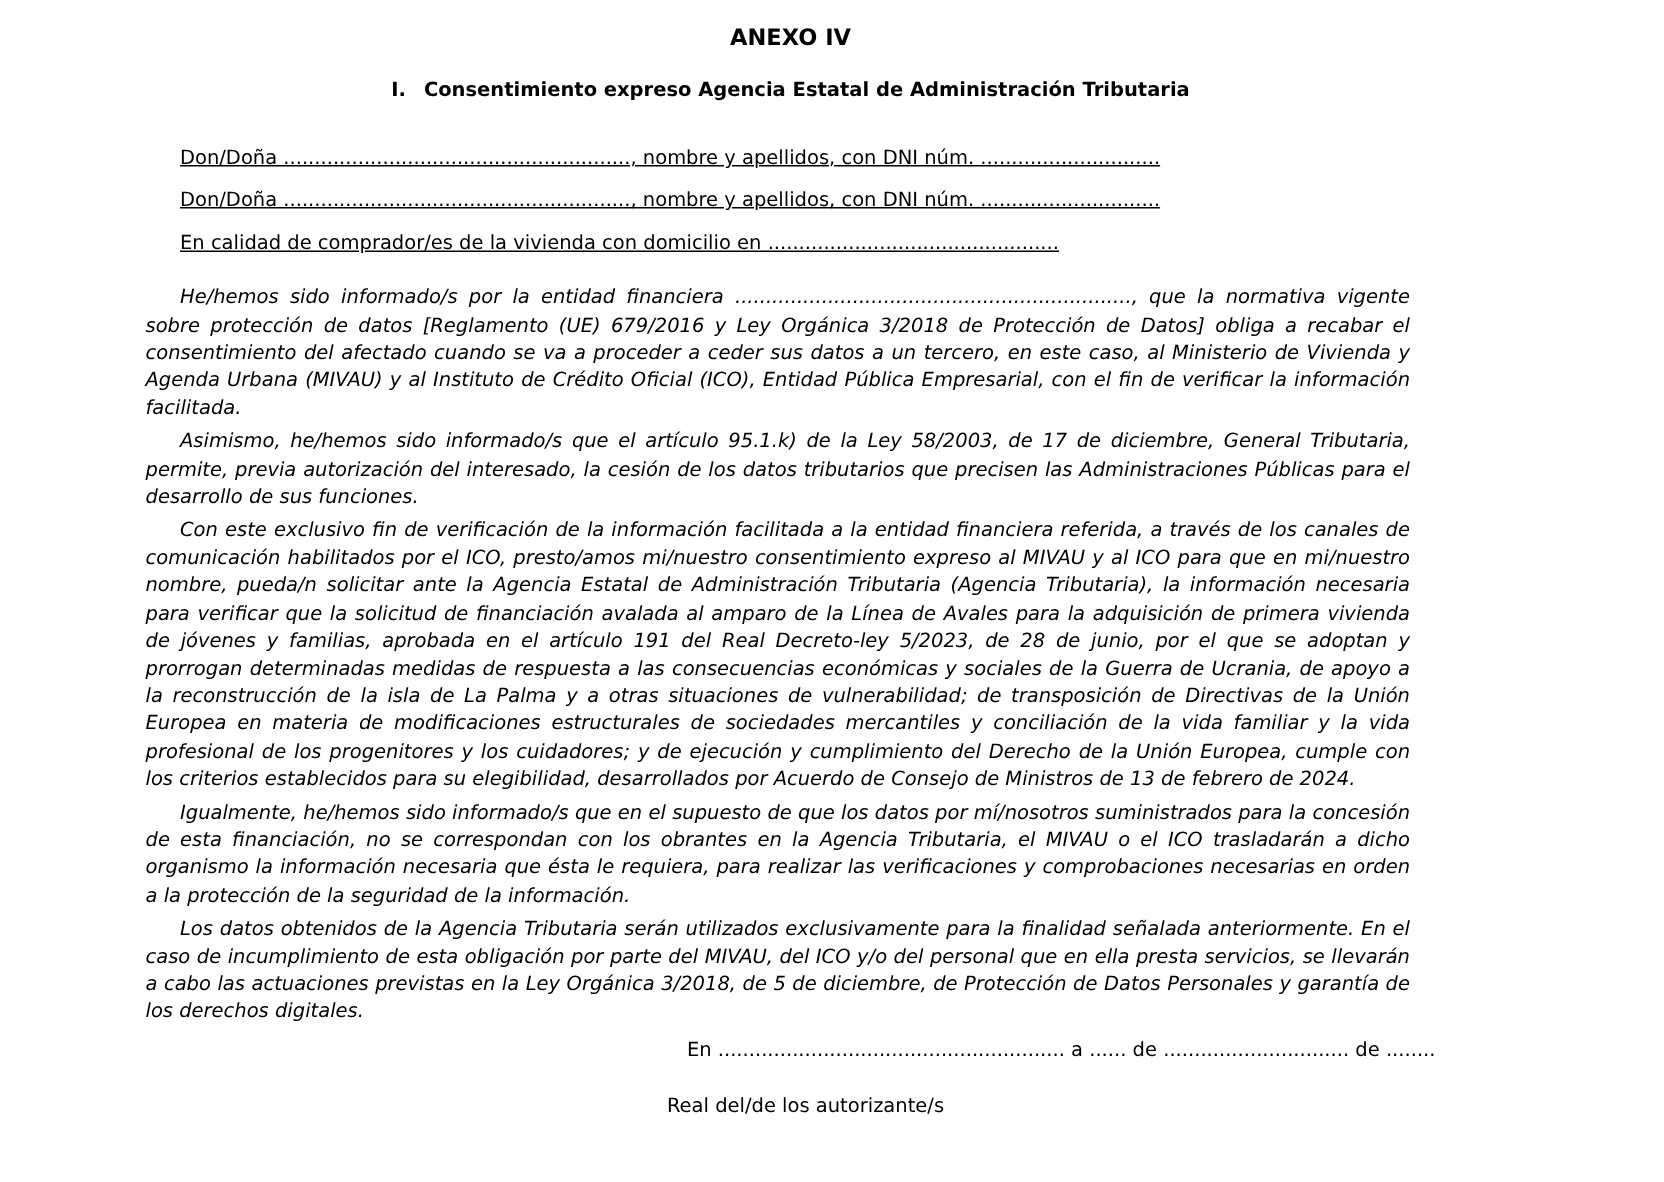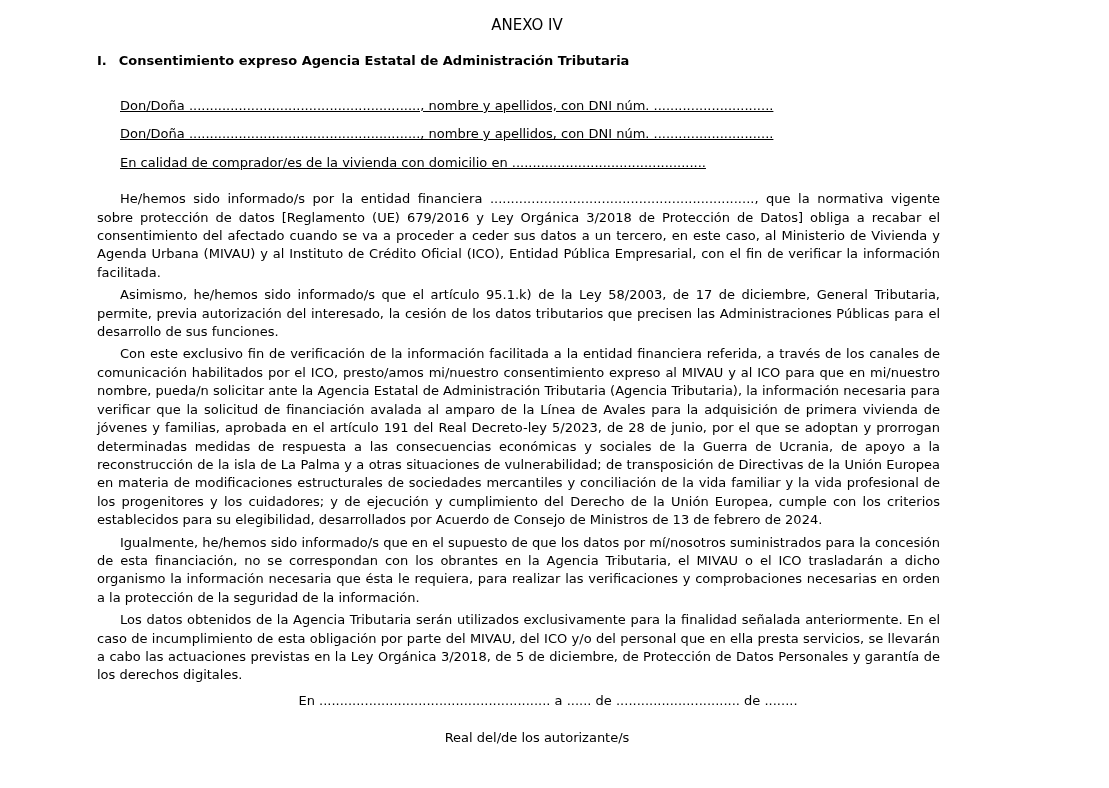--- a/index.html
+++ b/index.html
@@ -17,25 +17,26 @@
   }
   .doc {
     width: 860px;
     margin: 0 0 0 97px;
     padding-top: 16px;
   }
   .title {
     margin: 0;
     text-align: center;
     font-size: 15px;
-    font-weight: normal;
+    font-weight: bold;
     line-height: 18px;
   }
   .section-heading {
     margin: 18px 0 0 0;
+    text-align: center;
     font-size: 13px;
     font-weight: bold;
     line-height: 18px;
   }
   .section-number {
     margin-right: 12px;
   }
   .party {
     margin: 10px 0 0 0;
     padding-left: 23px;
@@ -44,28 +45,29 @@
     text-decoration: underline;
   }
   .party.first {
     margin-top: 27px;
   }
   .body-par {
     margin: 4px 17px 0 0;
     text-align: justify;
     text-indent: 23px;
     line-height: 18.4px;
+    font-style: italic;
   }
   .body-par.first {
     margin-top: 18px;
   }
   .date-line {
     margin: 7px 0 0 0;
     padding-left: 42px;
-    text-align: center;
+    text-align: right;
     line-height: 18.4px;
   }
   .signature-line {
     margin: 19px 0 0 0;
     padding-left: 20px;
     text-align: center;
     line-height: 18.4px;
   }
 </style>
 </head>

